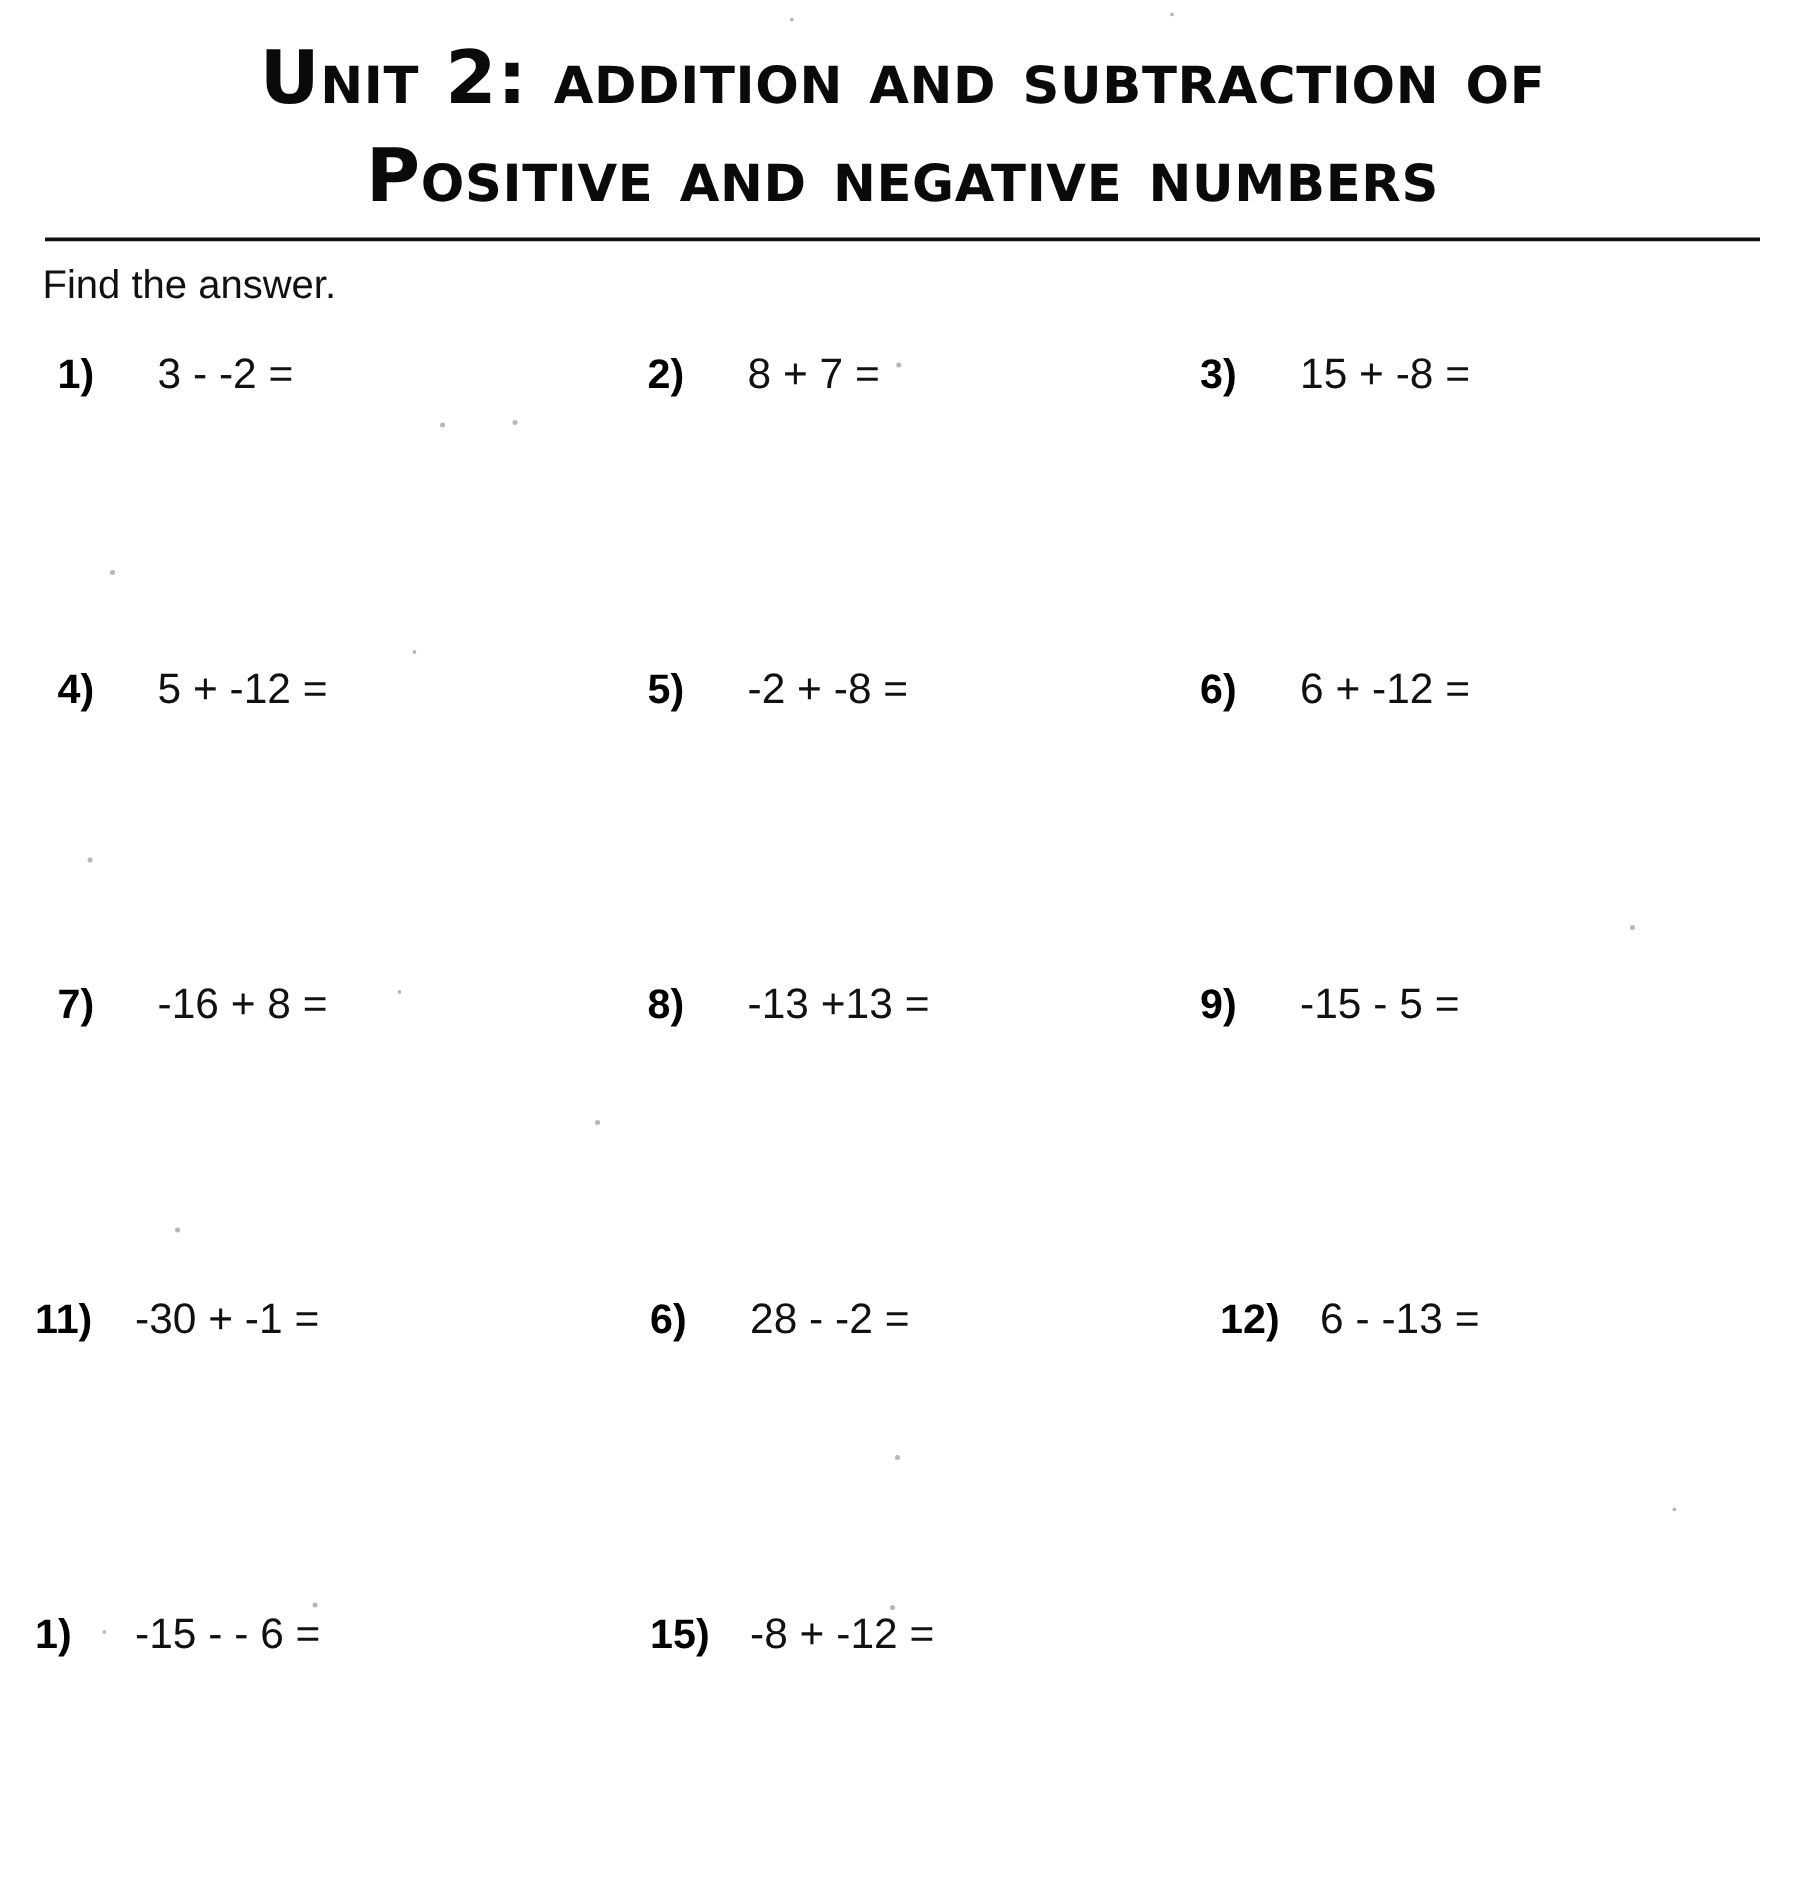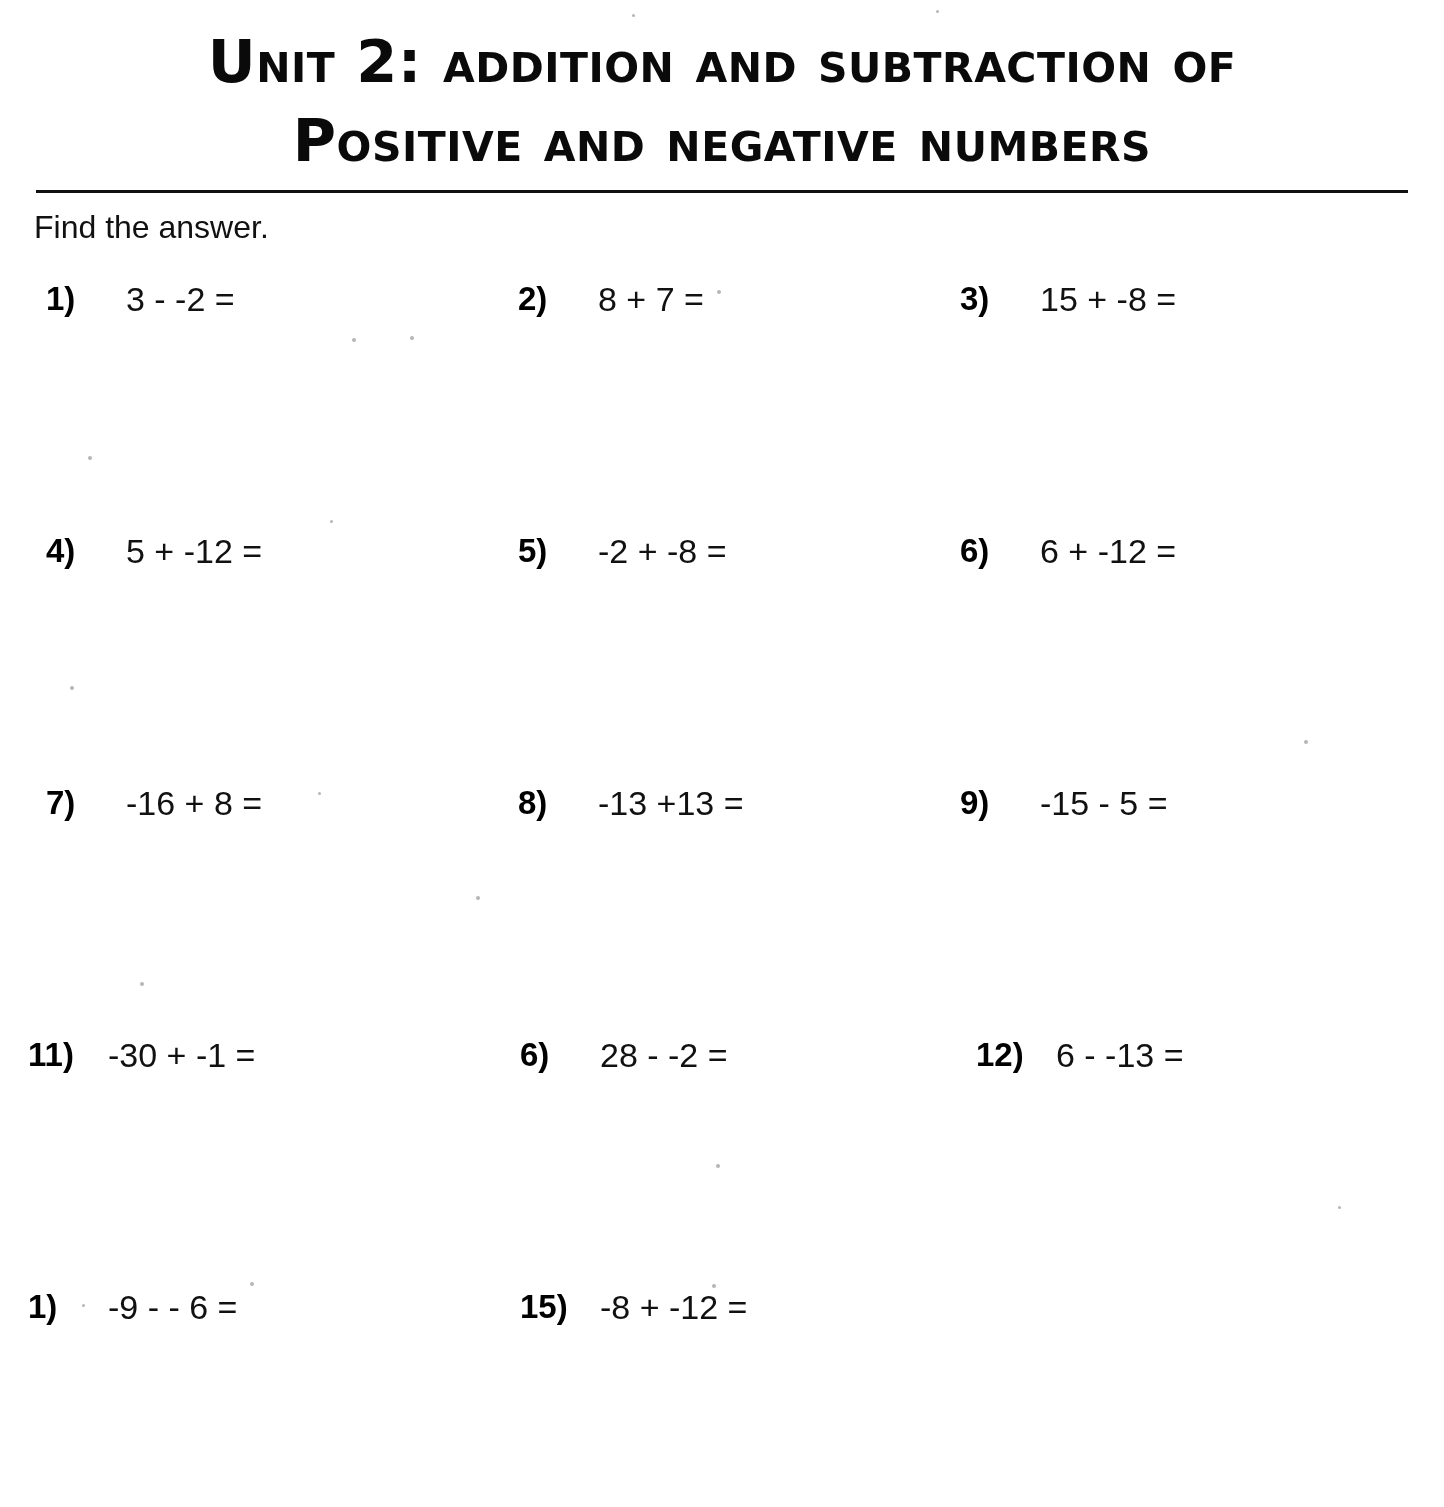--- a/index.html
+++ b/index.html
@@ -171,21 +171,21 @@
       <span class="num">6)</span>
       <span class="expr">28 - -2 =</span>
     </div>
 
     <div class="cell col-1">
       <span class="num">12)</span>
       <span class="expr">6 - -13 =</span>
     </div>
     <div class="cell col-2">
       <span class="num">1)</span>
-      <span class="expr">-9 - - 6 =</span>
+      <span class="expr">-15 - - 6 =</span>
     </div>
     <div class="cell col-3">
       <span class="num">15)</span>
       <span class="expr">-8 + -12 =</span>
     </div>
 
   </div>
 
   <div class="speck" style="left:632px; top:14px; width:3px; height:3px;"></div>
   <div class="speck" style="left:936px; top:10px; width:3px; height:3px;"></div>

